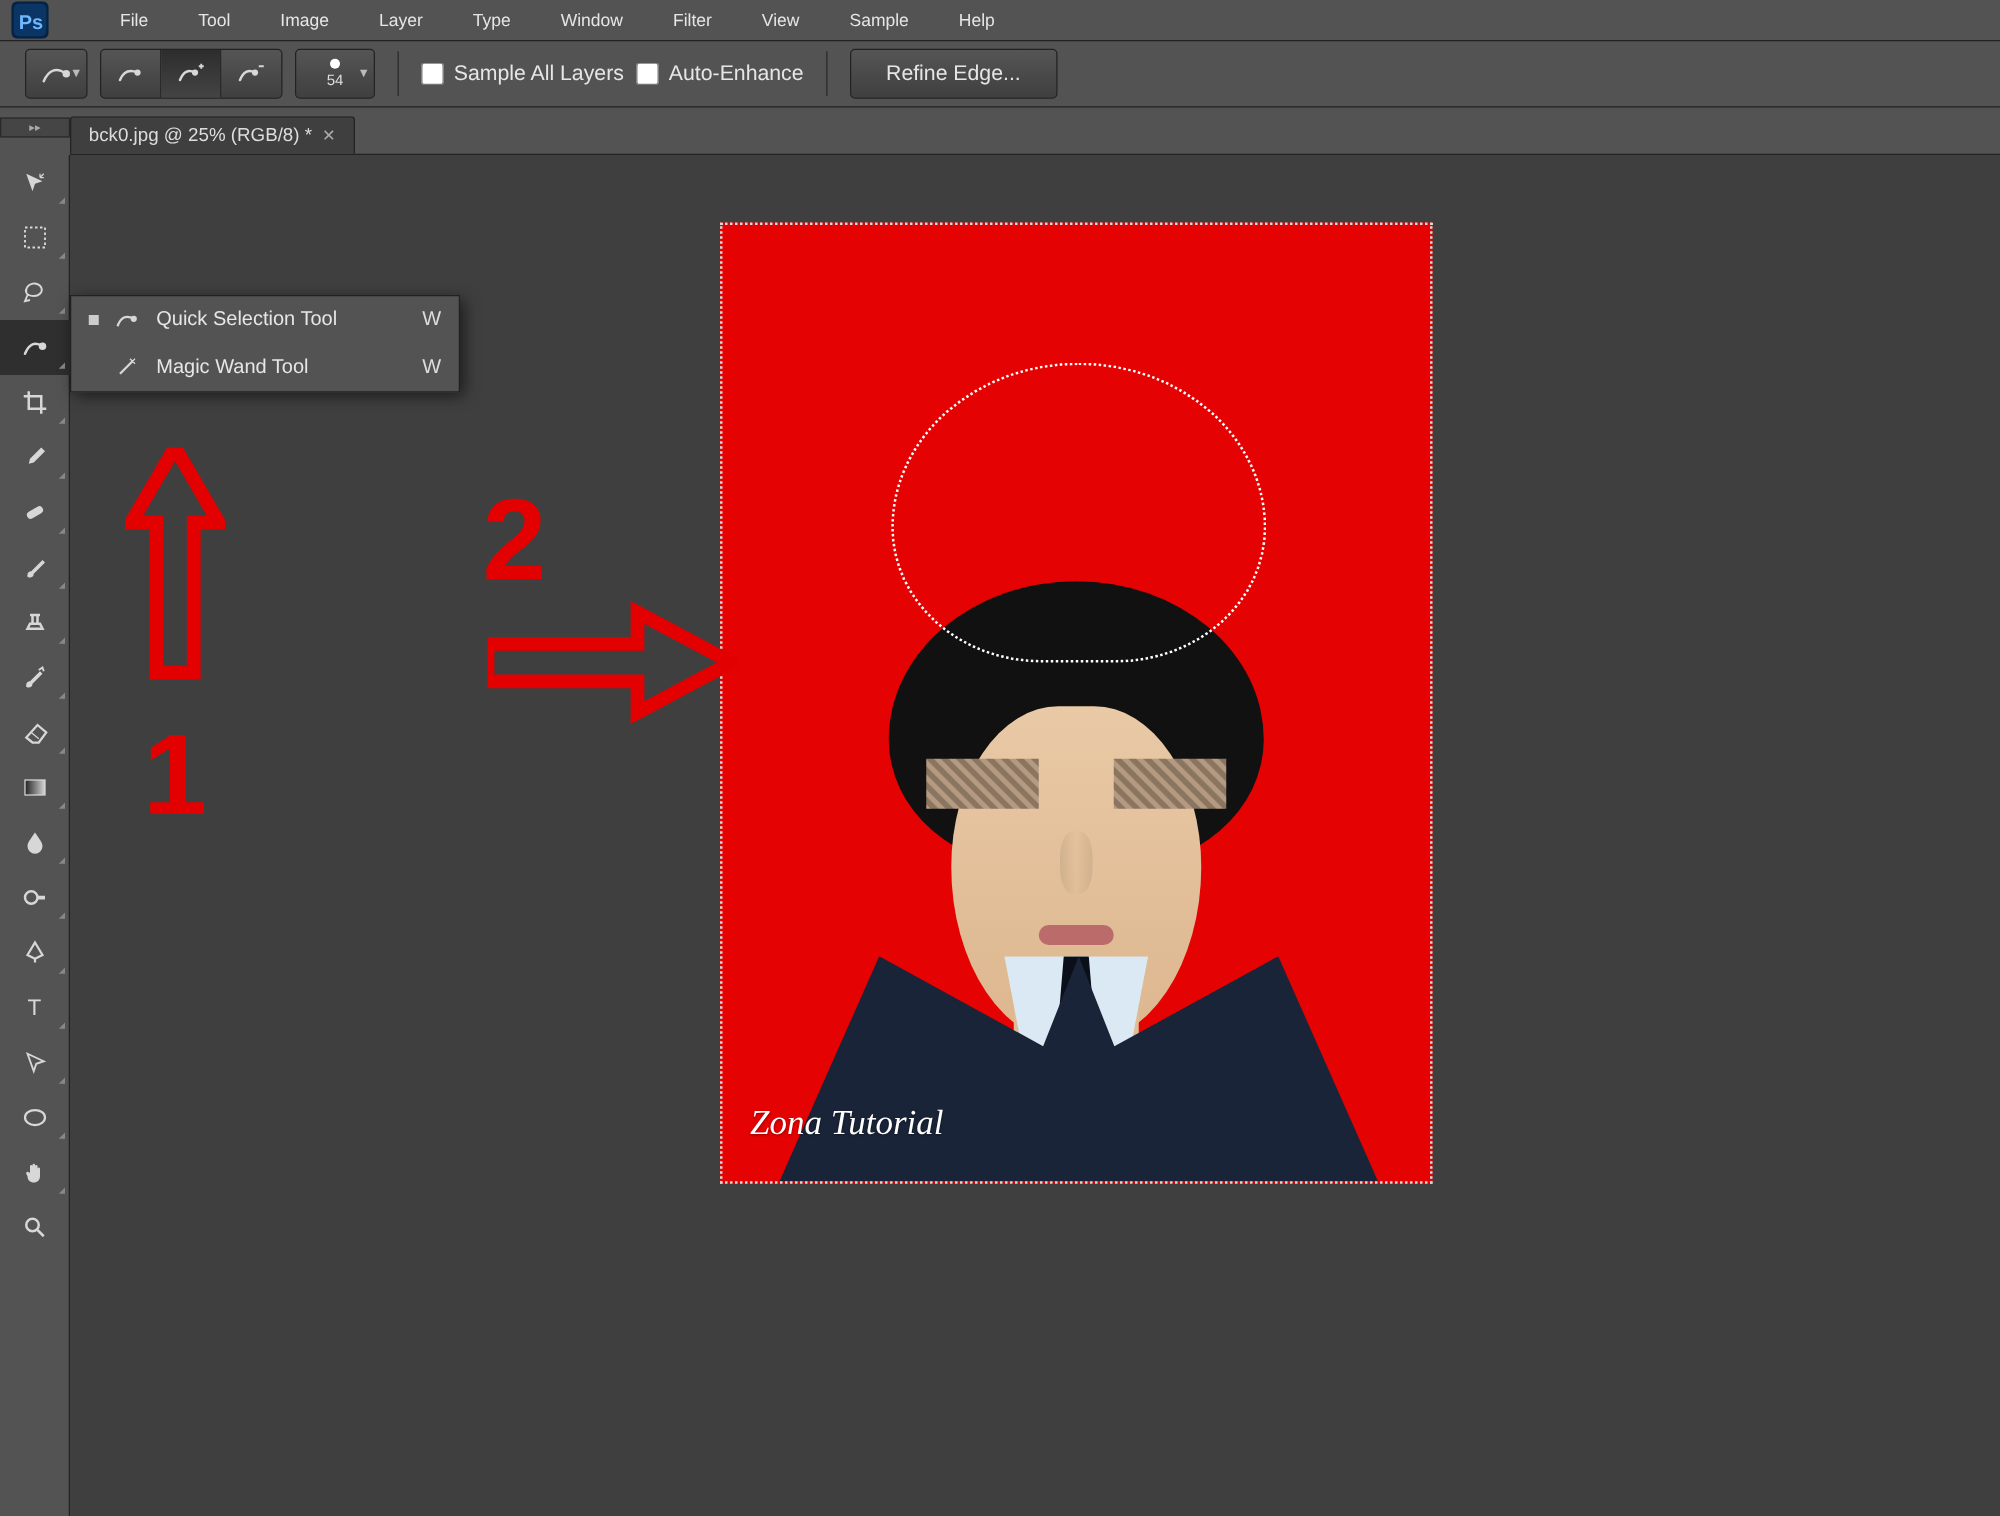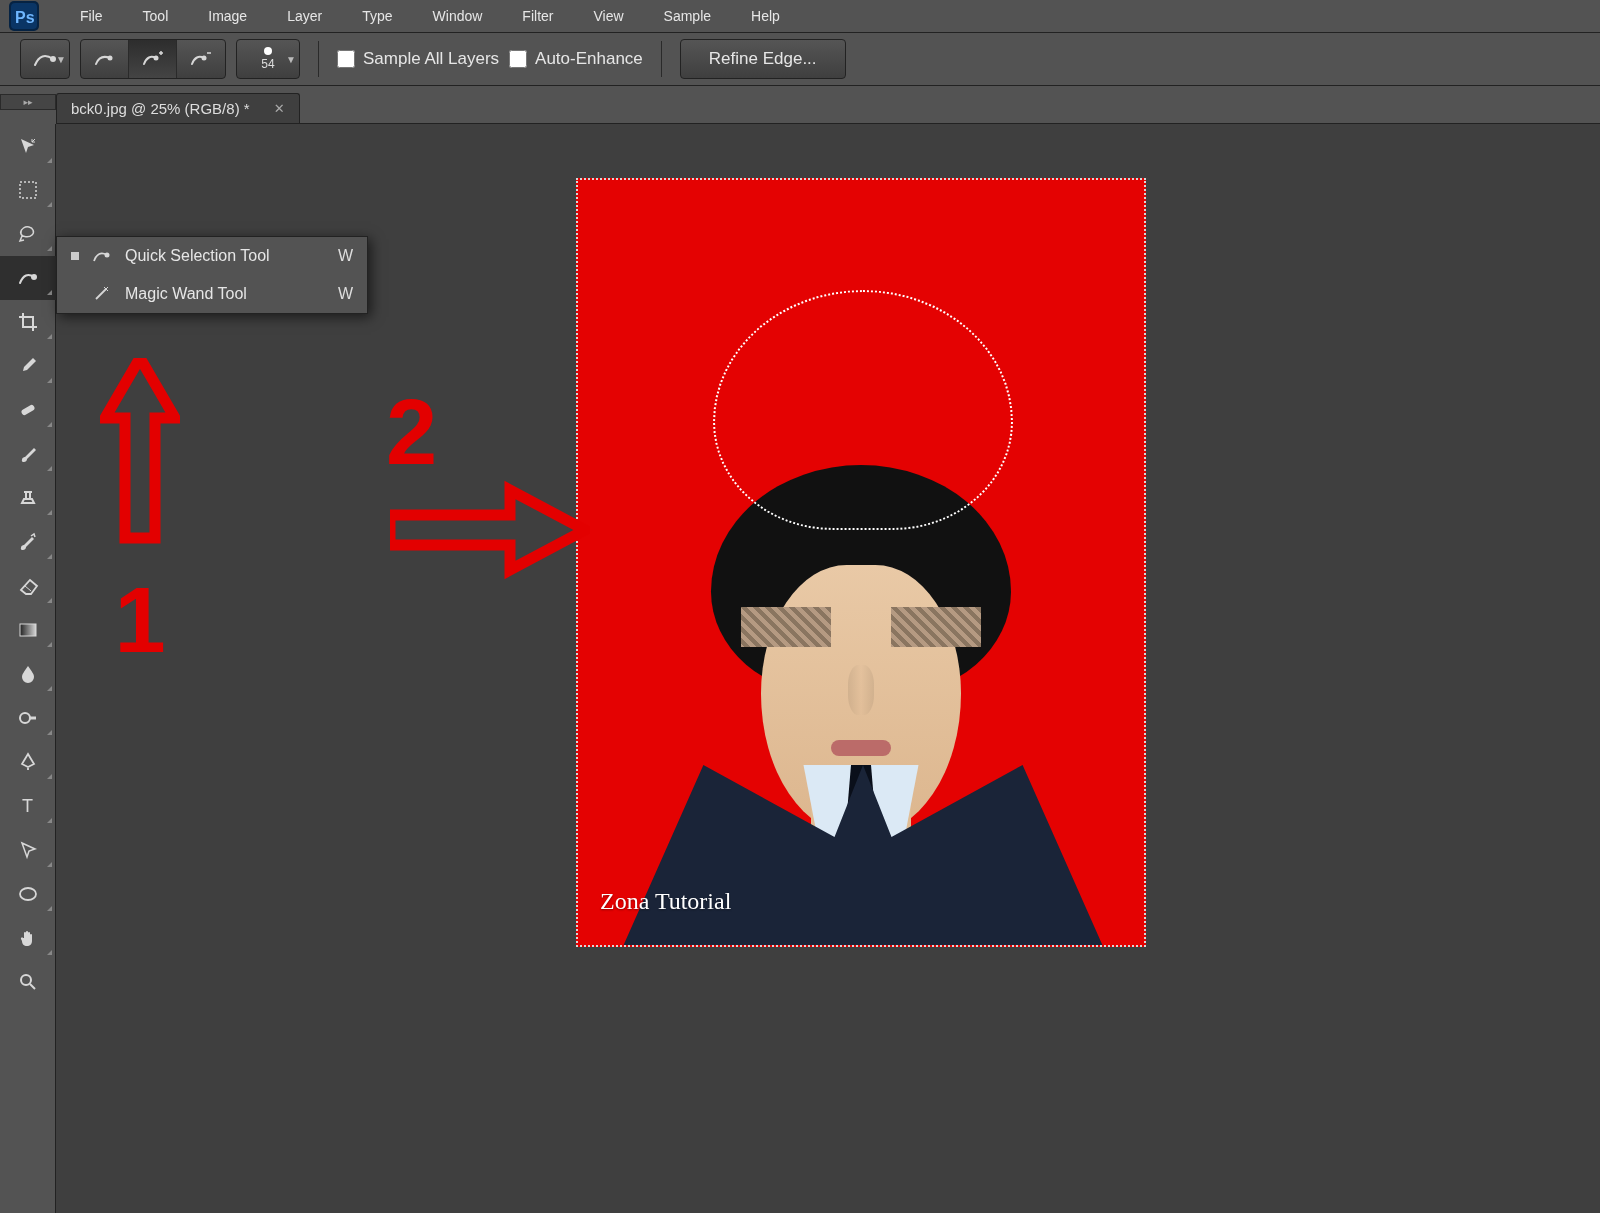--- a/index.html
+++ b/index.html
@@ -1,35 +1,35 @@
 <!DOCTYPE html>
 <html><head>
 <meta charset="utf-8">
 <style>
 *{margin:0;padding:0;box-sizing:border-box;font-family:"Segoe UI",Tahoma,sans-serif;user-select:none}
 body{background:#535353;width:1600px;height:1213px;overflow:hidden;color:#ccc;position:relative}
 .menubar{height:32px;background:#535353;display:flex;align-items:center;padding-left:8px;gap:0}
-.ps-logo{width:32px;height:32px;display:flex;align-items:center;justify-content:center;margin-right:20px}
+.ps-logo{width:32px;height:32px;display:flex;align-items:center;justify-content:center;margin-right:36px}
 .ps-logo svg{display:block}
 .menu-item{padding:0 20px;font-size:14px;color:#e6e6e6;cursor:pointer}
 .optionsbar{height:54px;background:#535353;border-top:1px solid #222;border-bottom:1px solid #222;display:flex;align-items:center;padding-left:20px;gap:10px}
 .ob-group{display:flex;align-items:center;height:40px;background:linear-gradient(#555,#3f3f3f);border:1px solid #222;border-radius:4px}
 .ob-slot{width:48px;height:38px;display:flex;align-items:center;justify-content:center;border-right:1px solid #2a2a2a;color:#ddd;position:relative}
 .ob-slot:last-child{border-right:none}
 .ob-slot .caret{position:absolute;right:3px;top:50%;transform:translateY(-50%);font-size:10px;color:#bbb}
 .ob-active{background:linear-gradient(#2d2d2d,#444)}
 .ob-num{width:62px;flex-direction:column;font-size:12px;color:#ddd}
 .ob-num .dot{width:8px;height:8px;border-radius:50%;background:#fff;margin-bottom:2px}
 .ob-chk{display:flex;align-items:center;gap:8px;font-size:17px;color:#e6e6e6}
 .ob-chk input{width:18px;height:18px}
 .ob-sep{width:1px;height:36px;background:#2a2a2a;margin:0 8px}
 .ob-btn{padding:0 28px;height:40px;display:flex;align-items:center;border:1px solid #222;border-radius:4px;background:linear-gradient(#555,#3f3f3f);color:#e6e6e6;font-size:17px;cursor:pointer}
 .collapse-tab{height:16px;width:56px;background:#454545;border:1px solid #2a2a2a;display:flex;align-items:center;justify-content:center;font-size:9px;color:#aaa;position:absolute;top:94px;left:0}
 .tabbar{height:36px;border-bottom:1px solid #222;display:flex;align-items:flex-end;position:absolute;top:88px;left:56px;right:0}
-.doc-tab{height:30px;background:#3f3f3f;padding:0 14px;display:flex;align-items:center;gap:24px;font-size:15px;color:#ddd;border:1px solid #222;border-bottom:none;border-radius:3px 3px 0 0}
+.doc-tab{height:30px;background:#3f3f3f;padding:0 14px;display:flex;align-items:center;gap:8px;font-size:15px;color:#ddd;border:1px solid #222;border-bottom:none;border-radius:3px 3px 0 0}
 .doc-tab .x{font-size:13px;color:#aaa}
 .work{position:absolute;top:124px;bottom:0;left:56px;right:0;background:#3f3f3f;overflow:hidden}
 .toolbox{position:absolute;top:124px;bottom:0;left:0;width:56px;background:#535353;border-right:1px solid #222;display:flex;flex-direction:column}
 .tool{width:56px;height:44px;display:flex;align-items:center;justify-content:center;color:#d7d7d7;position:relative;border-bottom:1px solid rgba(0,0,0,0)}
 .tool.active{background:#2f2f2f}
 .tool .corner{position:absolute;right:4px;bottom:4px;width:0;height:0;border-left:5px solid transparent;border-bottom:5px solid #888}
 .flyout{position:absolute;top:236px;left:56px;background:#535353;border:1px solid #222;box-shadow:3px 3px 12px rgba(0,0,0,.6);z-index:50}
 .fly-item{display:flex;align-items:center;height:38px;padding:0 14px;gap:12px;font-size:16px;color:#e6e6e6;width:310px}
 .fly-dot{width:8px;height:8px;background:#ccc}
 .fly-dot.off{background:transparent}
@@ -42,21 +42,21 @@
 .face{width:200px;height:270px;background:linear-gradient(#e9c9a6,#dcb68e);border-radius:45% 45% 50% 50%/50% 50% 55% 55%;position:absolute;top:-380px;left:50%;transform:translateX(-50%)}
 .neck{width:100px;height:80px;background:#e0bd95;position:absolute;top:-160px;left:50%;transform:translateX(-50%)}
 .suit{width:570px;height:180px;background:#1a2438;clip-path:polygon(8% 100%,22% 0,45% 40%,50% 0,55% 40%,78% 0,92% 100%);position:absolute;bottom:0;left:0}
 .shirt{width:230px;height:180px;background:#dbe9f5;clip-path:polygon(25% 0,75% 0,60% 100%,40% 100%);position:absolute;bottom:0;left:50%;transform:translateX(-50%)}
 .tie{width:50px;height:180px;background:#0a0f1a;clip-path:polygon(30% 0,70% 0,100% 100%,0 100%);position:absolute;bottom:0;left:50%;transform:translateX(-50%)}
 .pixel{position:absolute;top:-338px;width:90px;height:40px;background-image:linear-gradient(45deg,#8a7560 25%,#b59a82 25%,#b59a82 50%,#8a7560 50%,#8a7560 75%,#b59a82 75%);background-size:12px 12px}
 .pix-l{left:50%;transform:translateX(-120px)}
 .pix-r{left:50%;transform:translateX(30px)}
 .nose{width:26px;height:50px;background:linear-gradient(90deg,rgba(0,0,0,.08),rgba(0,0,0,0),rgba(0,0,0,.08));position:absolute;top:-280px;left:50%;transform:translateX(-50%);border-radius:40%}
 .lips{width:60px;height:16px;background:#bb6b69;border-radius:8px;position:absolute;top:-205px;left:50%;transform:translateX(-50%)}
-.watermark{position:absolute;bottom:30px;left:22px;font-family:"Brush Script MT",cursive;font-size:24px;color:#fff;text-shadow:0 1px 2px rgba(0,0,0,.4)}
+.watermark{position:absolute;bottom:30px;left:22px;font-family:"Brush Script MT",cursive;font-style:italic;font-size:28px;color:#fff;text-shadow:0 1px 2px rgba(0,0,0,.4)}
 .arrow1{position:absolute;top:358px;left:100px;color:#e30000;display:flex;flex-direction:column;align-items:center}
 .arrow1 svg{display:block}
 .num1{font-size:92px;font-weight:800;color:#e30000;font-family:Arial,sans-serif}
 .arrow2{position:absolute;top:405px;left:390px;color:#e30000;display:flex;align-items:center;gap:10px}
 .num2{font-size:92px;font-weight:800;color:#e30000;font-family:Arial,sans-serif;position:absolute;top:-25px;left:-4px}
 .sel-outline{position:absolute;border:2px dotted #fff}
 </style>
 </head>
 <body>
 

